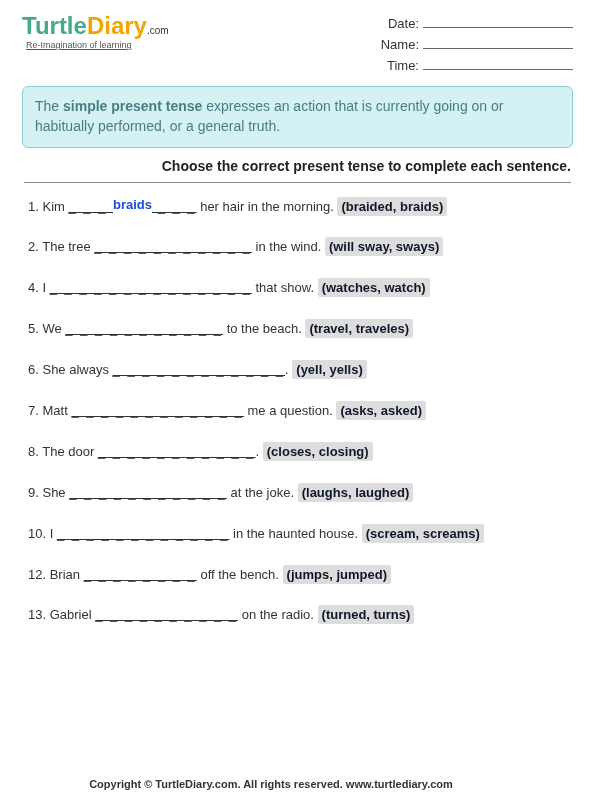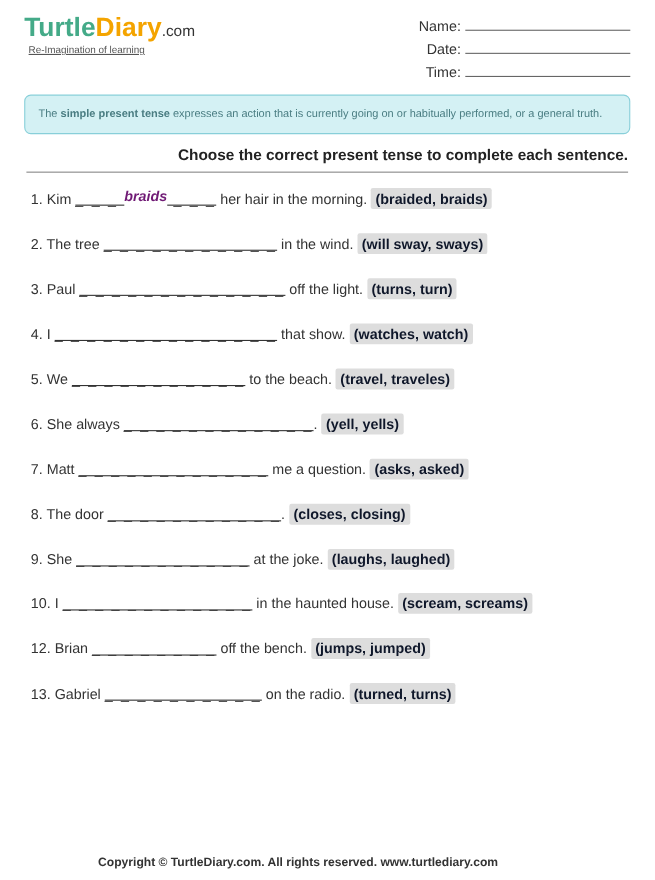--- a/index.html
+++ b/index.html
@@ -21,21 +21,21 @@
   }
   .logo-block { }
   .logo-line1 {
     font-family: "Comic Sans MS", cursive, sans-serif;
     font-size: 24px;
     line-height: 1;
     color: #333;
   }
   .logo-turtle { color: #4a8; font-weight: bold; }
   .logo-diary { color: #f4a400; font-weight: bold; }
-  .logo-com { color: #333; font-size: 14px; font-weight: normal; }
+  .logo-com { color: #333; font-size: 10px; font-weight: normal; }
   .tagline {
     font-size: 9px;
     color: #555;
     margin-top: 2px;
     margin-left: 4px;
     text-decoration: underline;
   }
   .info-fields {
     text-align: right;
     font-size: 13px;
@@ -49,21 +49,21 @@
     width: 150px;
     height: 12px;
     vertical-align: baseline;
     margin-left: 4px;
   }
   .definition-box {
     border: 1px solid #88cfd9;
     background: #d4f1f4;
     border-radius: 6px;
     padding: 10px 12px;
-    font-size: 10px;
+    font-size: 14px;
     color: #4a7d82;
     line-height: 1.4;
     margin-bottom: 10px;
   }
   .instruction {
     font-size: 14px;
     font-weight: bold;
     color: #222;
     border-bottom: 1px solid #888;
     padding-bottom: 8px;
@@ -79,25 +79,24 @@
     margin-bottom: 24px;
     line-height: 1.3;
   }
   .qitem .num { }
   .qitem .blank {
     letter-spacing: 2px;
     white-space: nowrap;
     text-decoration: underline;
   }
   .qitem .answer {
-    color: #701a75;
+    color: #1d4ed8;
     font-weight: bold;
     position: relative;
     top: -2px;
-    font-style: italic;
   }
   .qitem .options {
     background: #ddd;
     padding: 2px 4px;
     font-weight: bold;
     color: #0f172a;
     border-radius: 2px;
   }
   .footer {
     position: absolute;
@@ -114,36 +113,35 @@
 <body>
 
 <div class="top-row">
   <div class="logo-block">
     <div class="logo-line1">
       <span class="logo-turtle">Turtle</span><span class="logo-diary">Diary</span><span class="logo-com">.com</span>
     </div>
     <div class="tagline">Re-Imagination of learning</div>
   </div>
   <div class="info-fields">
+    <div class="line"><span>Date:</span><span class="underline"></span></div>
     <div class="line"><span>Name:</span><span class="underline"></span></div>
-    <div class="line"><span>Date:</span><span class="underline"></span></div>
     <div class="line"><span>Time:</span><span class="underline"></span></div>
   </div>
 </div>
 
 <div class="definition-box">
   <span>The </span><b>simple present tense</b><span> expresses an action that is currently going on or habitually performed, or a general truth.</span>
 </div>
 
 <div class="instruction">Choose the correct present tense to complete each sentence.</div>
 
 <div class="qlist">
     <div class="qitem"><span class="num">1.</span> <span>Kim </span><span class="blank">_ _ _ </span><span class="answer">braids</span><span class="blank"> _ _ _</span><span> her hair in the morning.  </span><span class="options">(braided, braids)</span></div>
     <div class="qitem"><span class="num">2.</span> <span>The tree </span><span class="blank">_ _ _ _ _ _ _ _ _ _ _</span><span> in the wind.  </span><span class="options">(will sway, sways)</span></div>
-    <div class="qitem"><span class="num">3.</span> <span>Paul </span><span class="blank">_ _ _ _ _ _ _ _ _ _ _ _ _</span><span> off the light.  </span><span class="options">(turns, turn)</span></div>
     <div class="qitem"><span class="num">4.</span> <span>I </span><span class="blank">_ _ _ _ _ _ _ _ _ _ _ _ _ _</span><span> that show.  </span><span class="options">(watches, watch)</span></div>
     <div class="qitem"><span class="num">5.</span> <span>We </span><span class="blank">_ _ _ _ _ _ _ _ _ _ _</span><span> to the beach.  </span><span class="options">(travel, traveles)</span></div>
     <div class="qitem"><span class="num">6.</span> <span>She always </span><span class="blank">_ _ _ _ _ _ _ _ _ _ _ _</span><span>.  </span><span class="options">(yell, yells)</span></div>
     <div class="qitem"><span class="num">7.</span> <span>Matt </span><span class="blank">_ _ _ _ _ _ _ _ _ _ _ _</span><span> me a question.  </span><span class="options">(asks, asked)</span></div>
     <div class="qitem"><span class="num">8.</span> <span>The door </span><span class="blank">_ _ _ _ _ _ _ _ _ _ _</span><span>.  </span><span class="options">(closes, closing)</span></div>
     <div class="qitem"><span class="num">9.</span> <span>She </span><span class="blank">_ _ _ _ _ _ _ _ _ _ _</span><span> at the joke.  </span><span class="options">(laughs, laughed)</span></div>
     <div class="qitem"><span class="num">10.</span> <span>I </span><span class="blank">_ _ _ _ _ _ _ _ _ _ _ _</span><span> in the haunted house.  </span><span class="options">(scream, screams)</span></div>
     <div class="qitem"><span class="num">12.</span> <span>Brian </span><span class="blank">_ _ _ _ _ _ _ _</span><span> off the bench.  </span><span class="options">(jumps, jumped)</span></div>
     <div class="qitem"><span class="num">13.</span> <span>Gabriel </span><span class="blank">_ _ _ _ _ _ _ _ _ _</span><span> on the radio.  </span><span class="options">(turned, turns)</span></div>
   </div>

